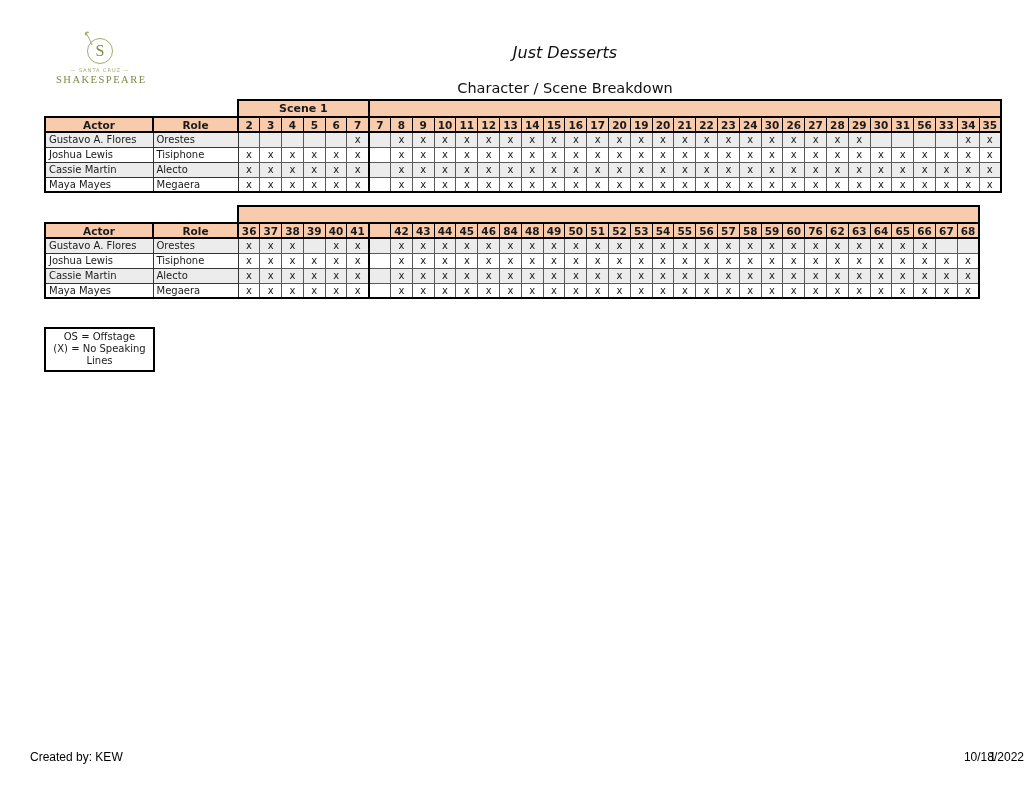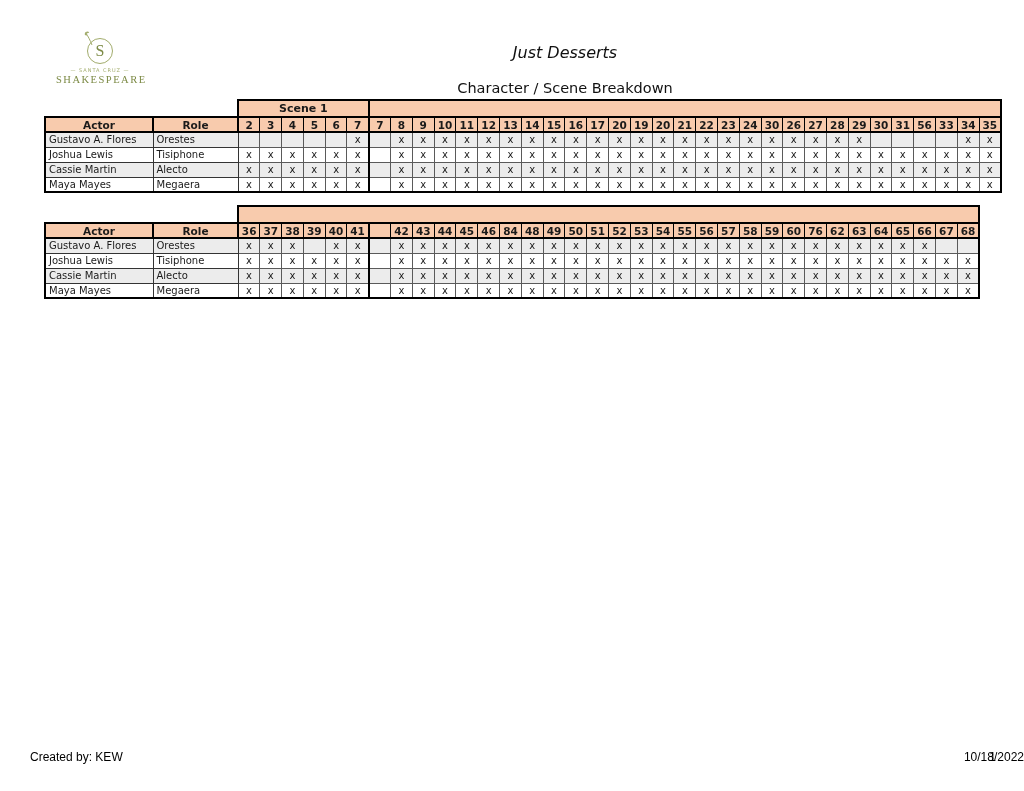--- a/index.html
+++ b/index.html
@@ -570,20 +570,25 @@
           <td class="cell cell-mark">x</td>
           <td class="cell cell-mark">x</td>
           <td class="cell cell-mark">x</td>
           <td class="cell cell-mark">x</td>
           <td class="cell cell-mark">x</td>
           <td class="cell cell-mark last-col">x</td>
         </tr>
       </tbody>
     </table>
 
+  <div class="legend">
+    <div>OS = Offstage</div>
+    <div>(X) = No Speaking</div>
+    <div>Lines</div>
+  </div>
 
   <div class="footer">
     <span class="footer-center">10/18/2022</span>
     <span class="footer-left">Created by: KEW</span>
     <span class="footer-right">1</span>
   </div>
 
 </div>
 
 </body></html>

